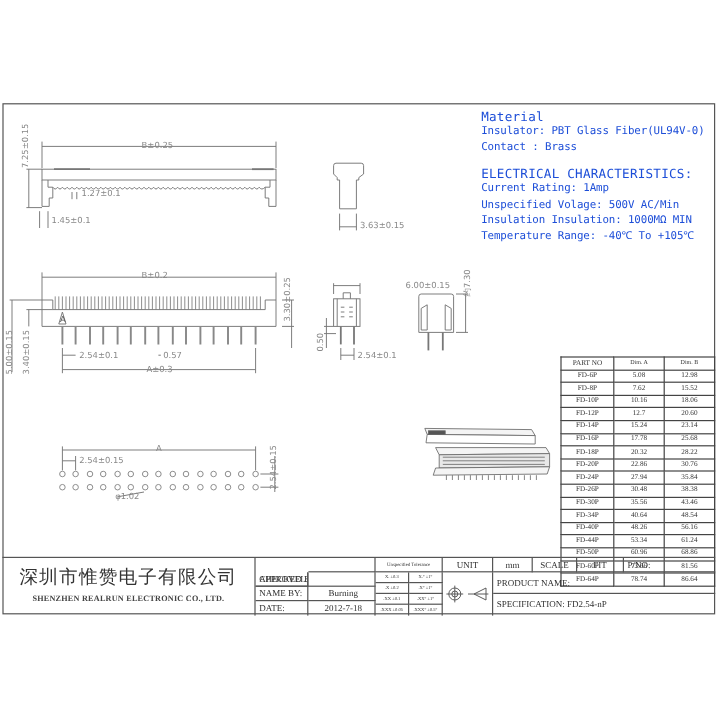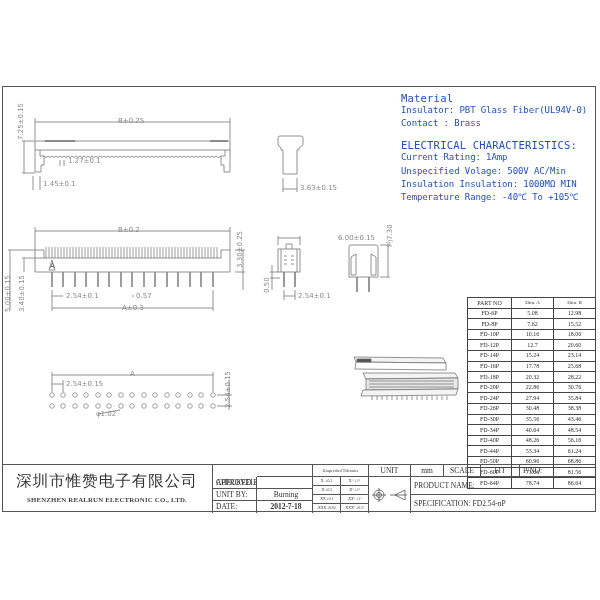--- a/index.html
+++ b/index.html
@@ -315,24 +315,24 @@
 <div class="tb">
   <div class="company-cn">深圳市惟赞电子有限公司</div>
   <div class="company-en">SHENZHEN REALRUN ELECTRONIC CO., LTD.</div>
 
   <div class="abs" style="left:210px;top:0;width:1px;height:48px;background:#555;"></div>
 
   <div class="tbcell" style="left:211px;top:12px;width:44px;height:12px;">APPROVEL:</div>
   <div class="tbcell" style="left:255px;top:0;width:56px;height:12px;text-align:center;"></div>
   <div class="tbcell" style="left:211px;top:12px;width:44px;height:12px;">CHECKED BY:</div>
   <div class="tbcell" style="left:255px;top:12px;width:56px;height:12px;text-align:center;"></div>
-  <div class="tbcell" style="left:211px;top:24px;width:44px;height:12px;">UNIT BY:</div>
+  <div class="tbcell" style="left:211px;top:24px;width:44px;height:12px;">NAME BY:</div>
   <div class="tbcell" style="left:255px;top:24px;width:56px;height:12px;text-align:center;">Burning</div>
   <div class="tbcell" style="left:211px;top:36px;width:44px;height:12px;border-bottom:none;">DATE:</div>
-  <div class="tbcell" style="left:255px;top:36px;width:56px;height:12px;text-align:center;border-bottom:none;font-weight:bold;">2012-7-18</div>
+  <div class="tbcell" style="left:255px;top:36px;width:56px;height:12px;text-align:center;border-bottom:none;">2012-7-18</div>
 
   <div class="tbcell" style="left:311px;top:0;width:56px;height:12px;font-size:4px;text-align:center;padding:0;">Unspecified Tolerance</div>
   <div class="tbcell" style="left:311px;top:12px;width:28px;height:9px;font-size:3.8px;line-height:9px;padding:0;text-align:center;">X. ±0.3</div>
   <div class="tbcell" style="left:339px;top:12px;width:28px;height:9px;font-size:3.8px;line-height:9px;padding:0;text-align:center;">X.° ±1°</div>
   <div class="tbcell" style="left:311px;top:21px;width:28px;height:9px;font-size:3.8px;line-height:9px;padding:0;text-align:center;">.X ±0.2</div>
   <div class="tbcell" style="left:339px;top:21px;width:28px;height:9px;font-size:3.8px;line-height:9px;padding:0;text-align:center;">.X° ±1°</div>
   <div class="tbcell" style="left:311px;top:30px;width:28px;height:9px;font-size:3.8px;line-height:9px;padding:0;text-align:center;">.XX ±0.1</div>
   <div class="tbcell" style="left:339px;top:30px;width:28px;height:9px;font-size:3.8px;line-height:9px;padding:0;text-align:center;">.XX° ±1°</div>
   <div class="tbcell" style="left:311px;top:39px;width:28px;height:9px;font-size:3.8px;line-height:9px;padding:0;text-align:center;border-bottom:none;">.XXX ±0.05</div>
   <div class="tbcell" style="left:339px;top:39px;width:28px;height:9px;font-size:3.8px;line-height:9px;padding:0;text-align:center;border-bottom:none;">.XXX° ±0.5°</div>

